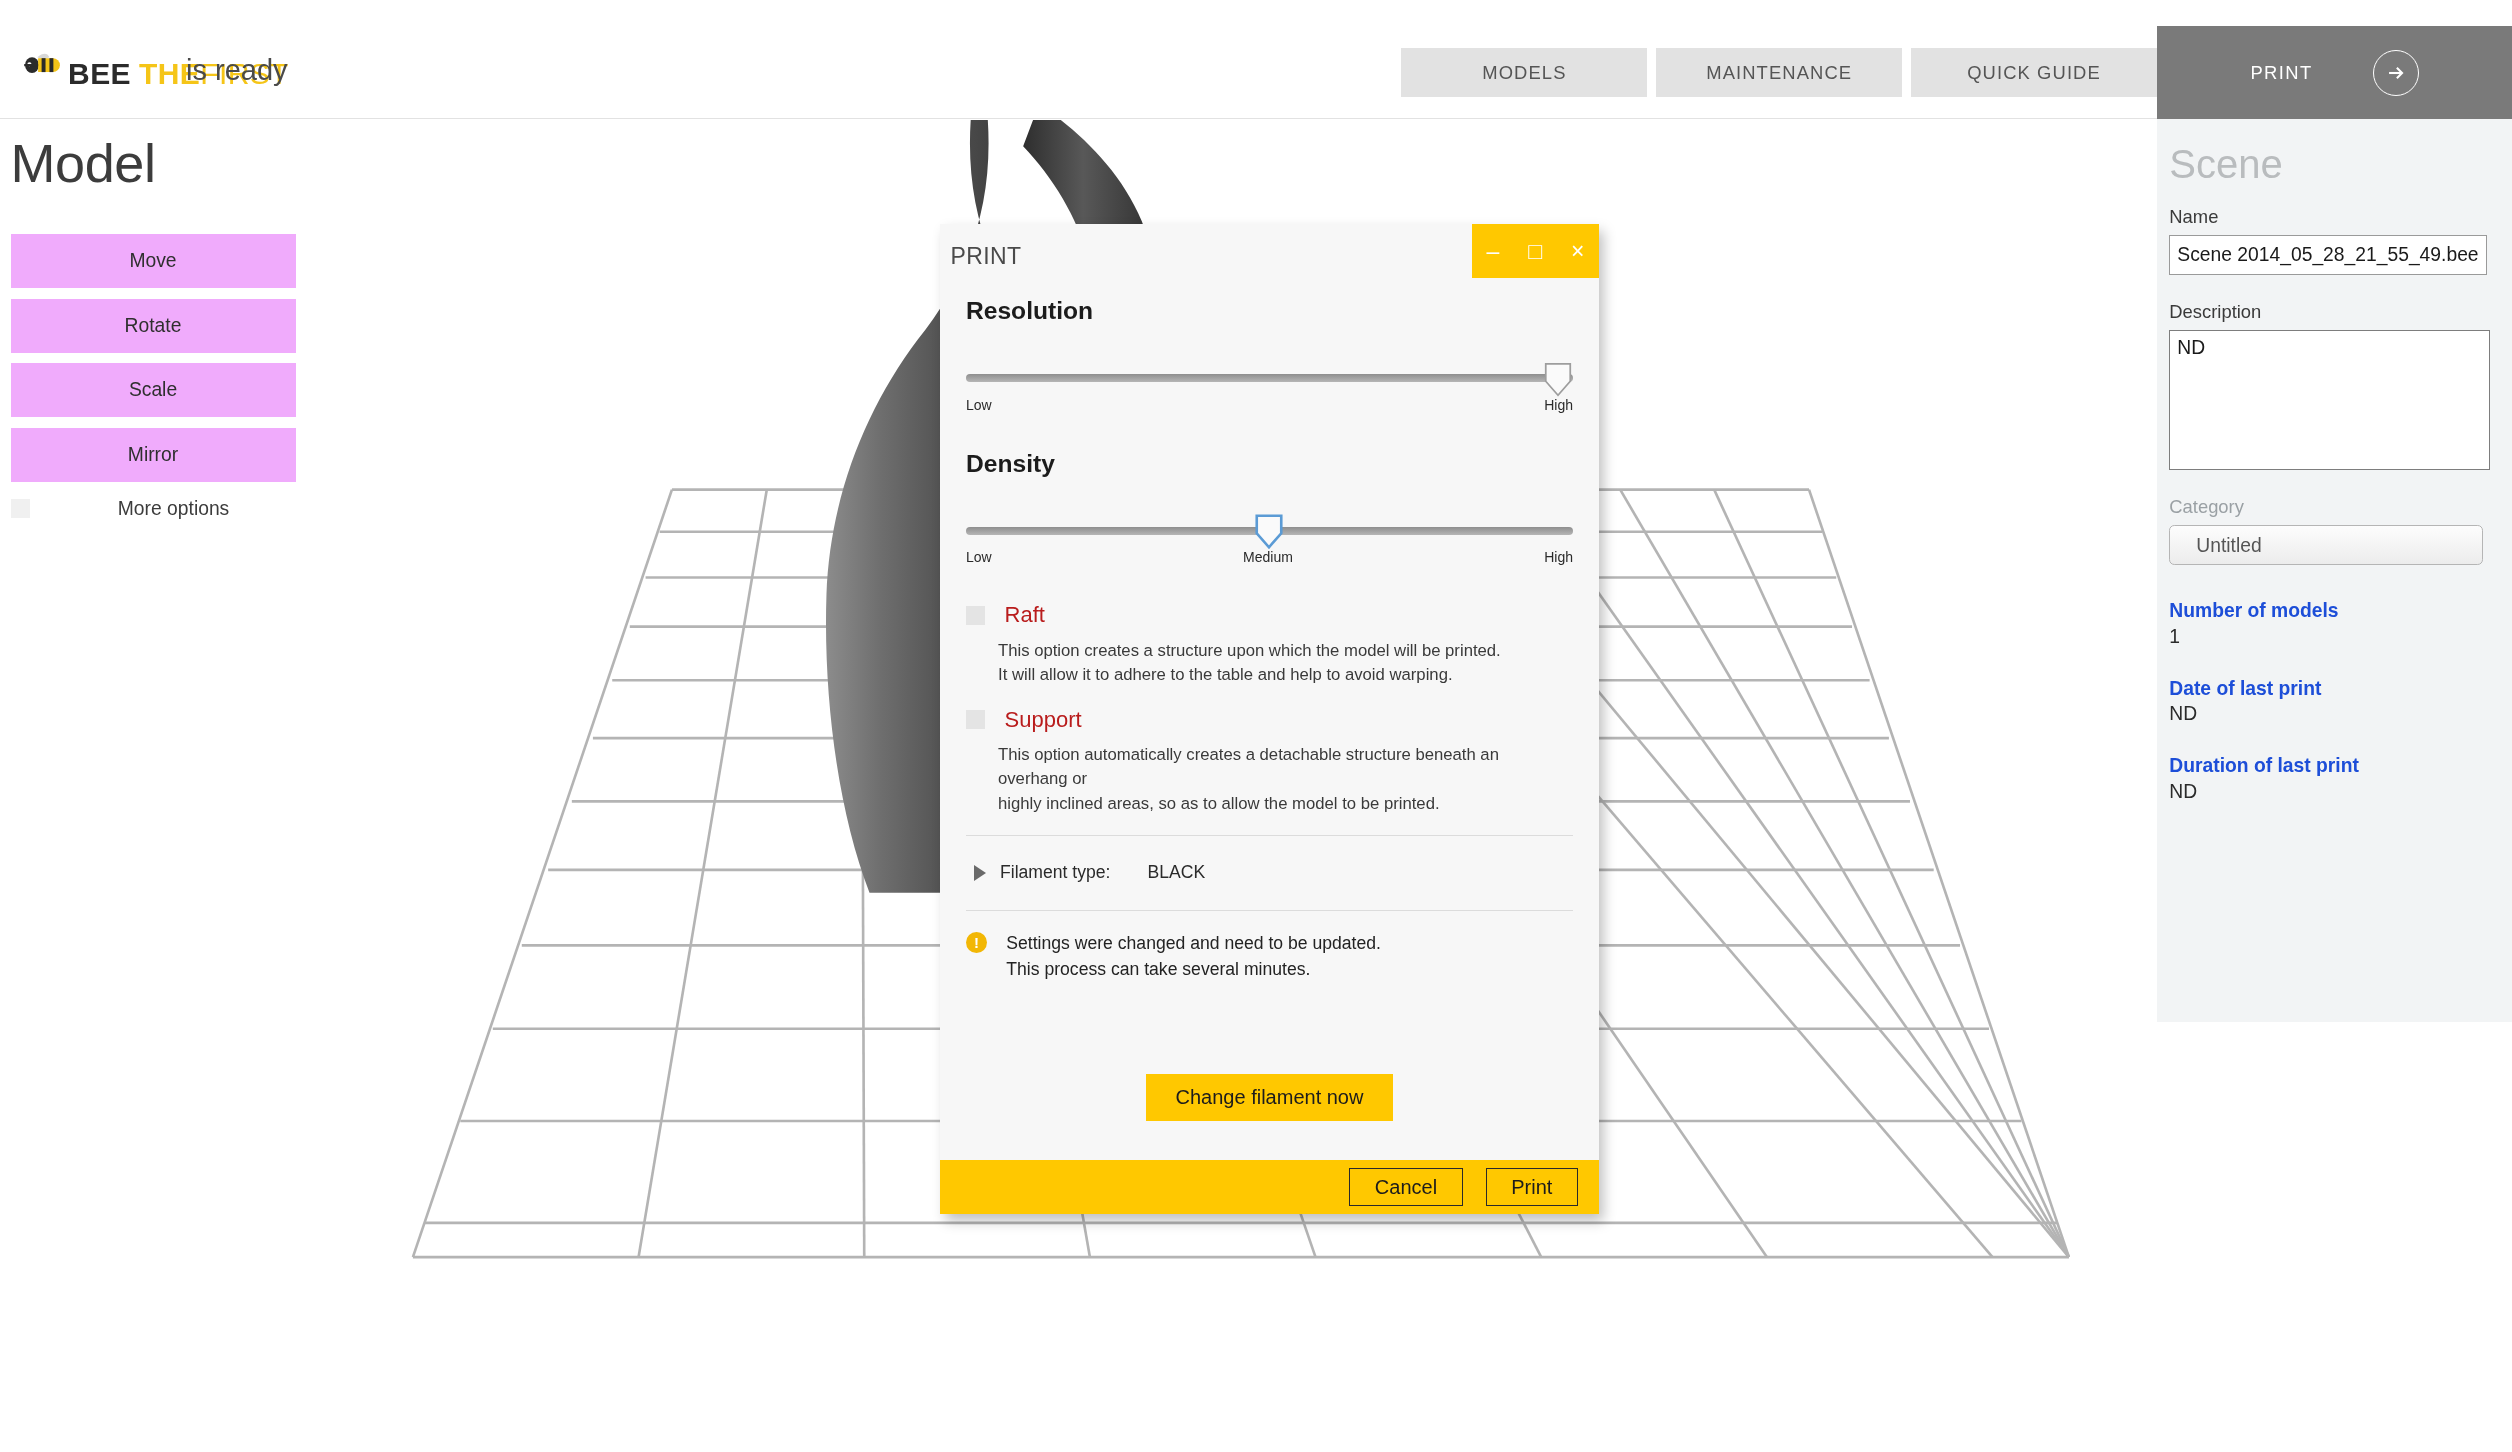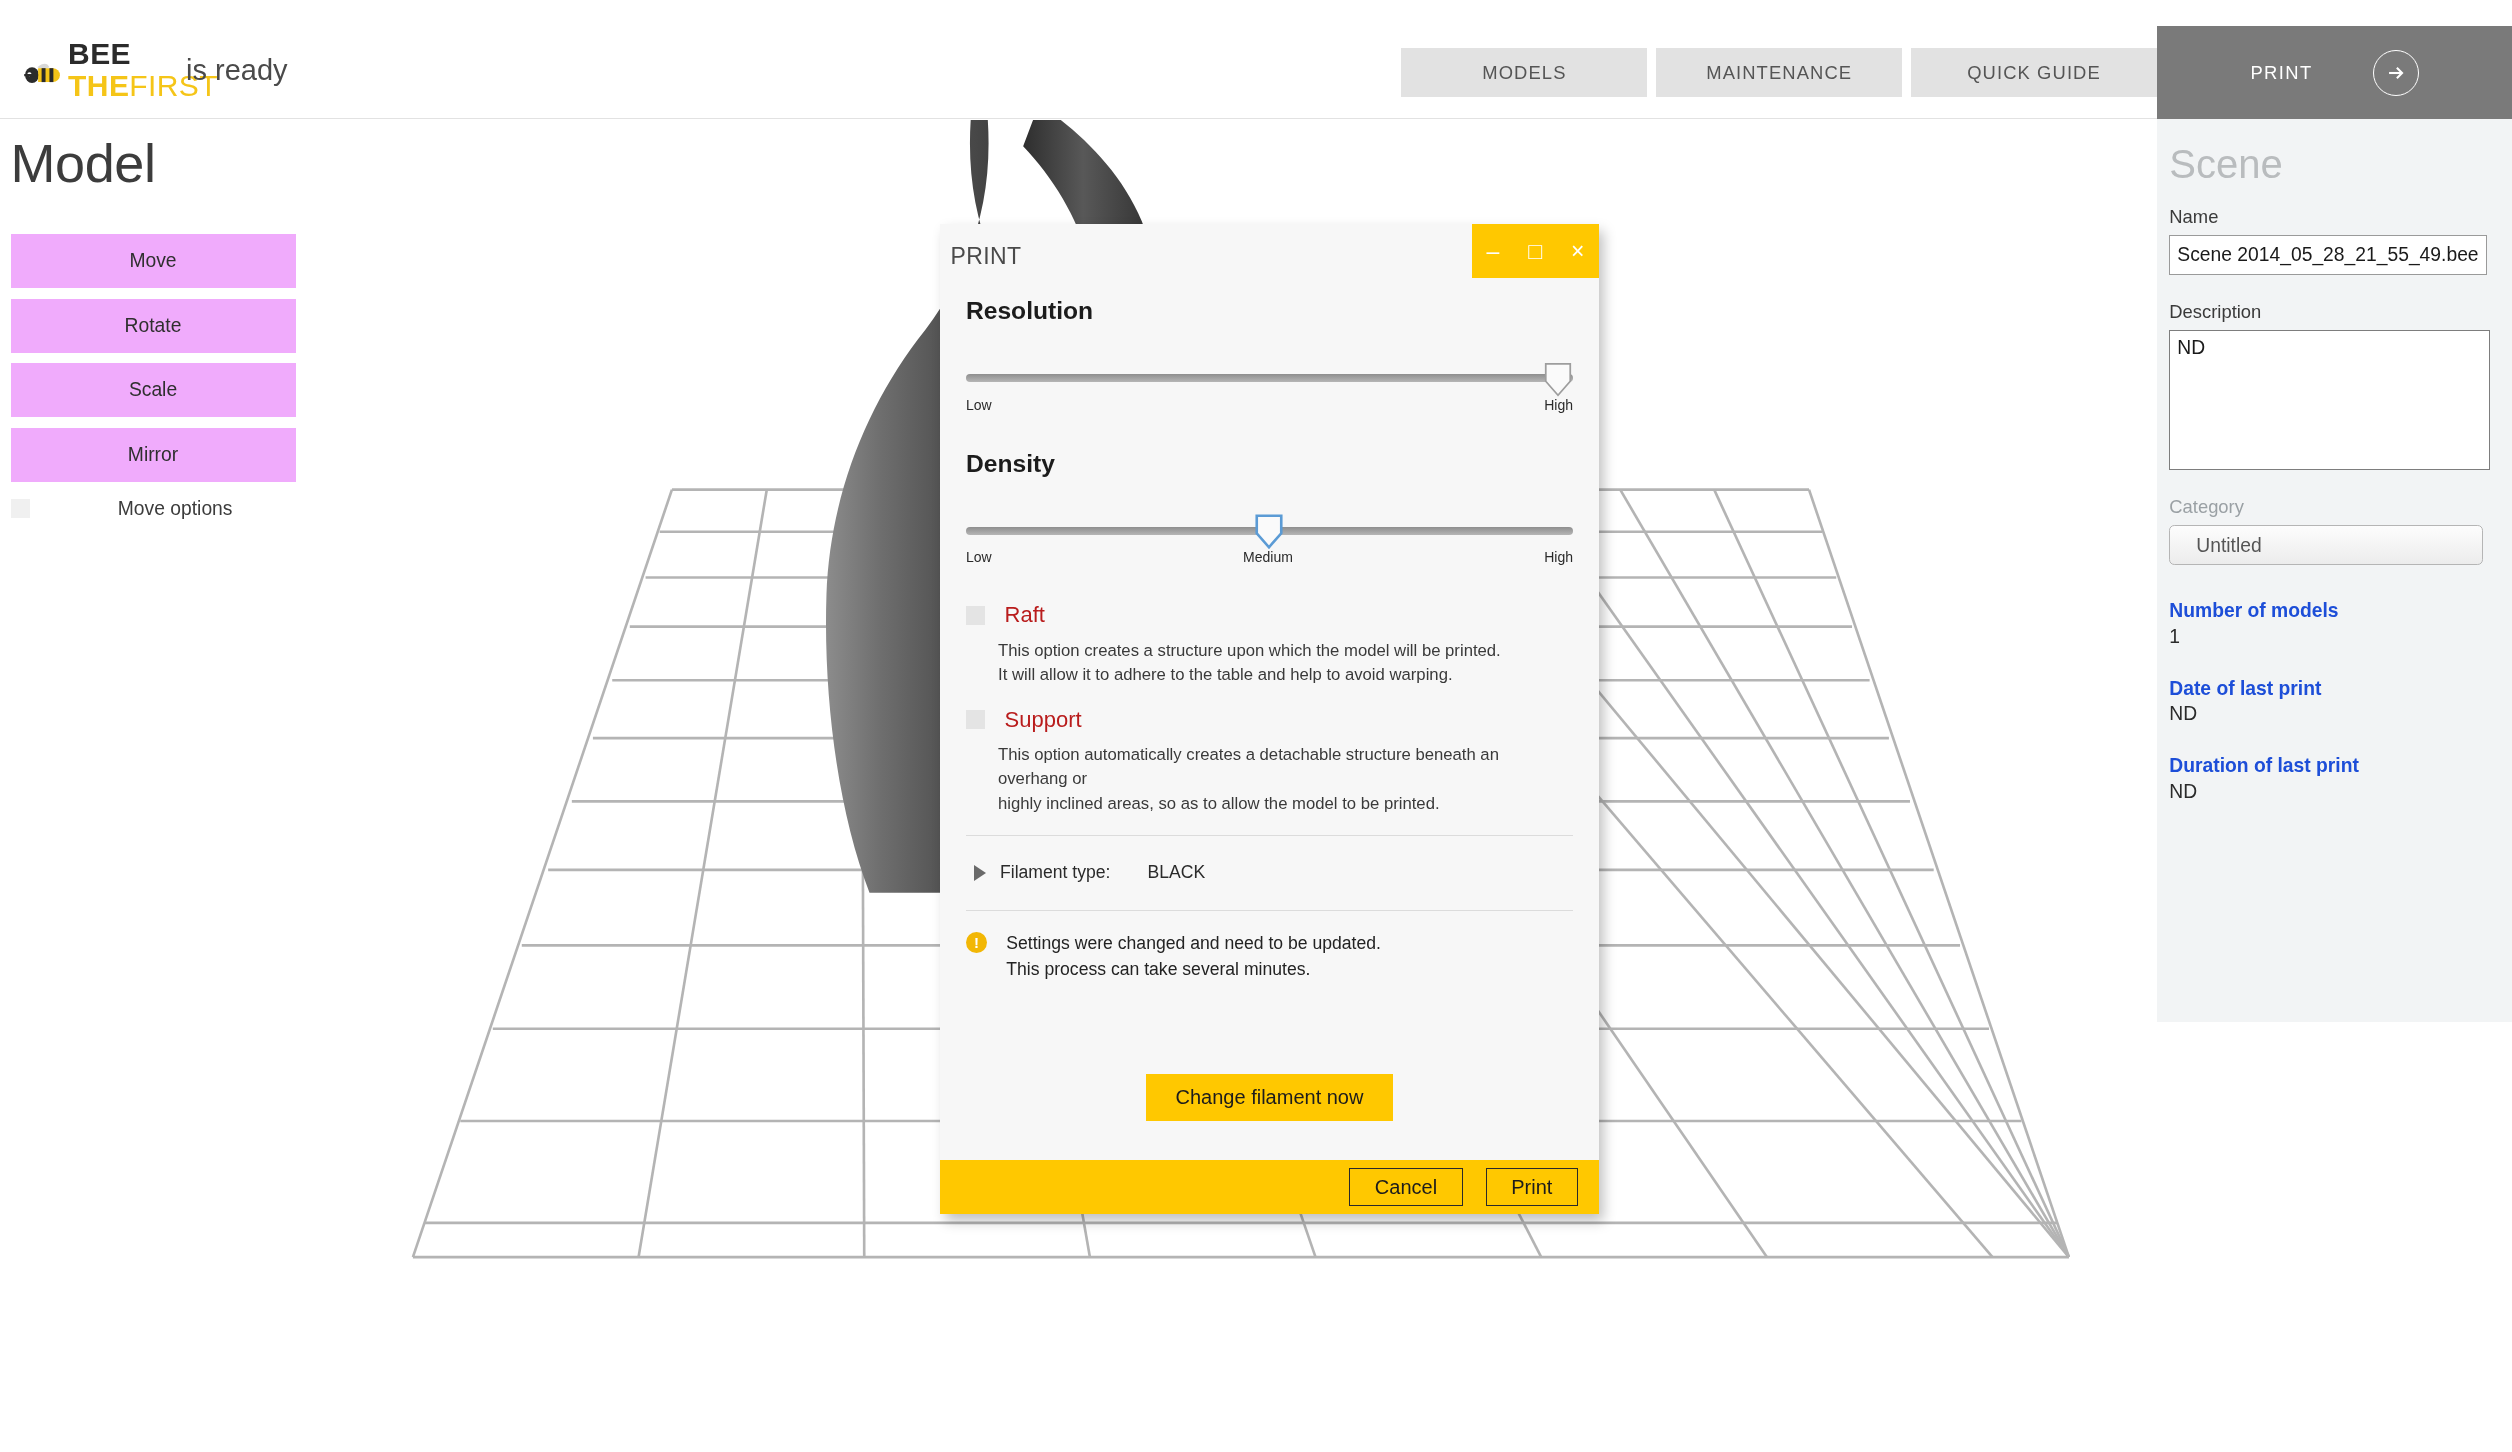--- a/index.html
+++ b/index.html
@@ -13,21 +13,21 @@
   }
   #app { position: relative; width: 2512px; height: 1452px; background:#fff; }
 
   
   .topbar {
     position: absolute; left:0; top:0; width:2512px; height:119px;
     background:#ffffff; border-bottom:0.9px solid #e2e2e2;
   }
   .brand { position:absolute; left:12.3px; top:39px; display:flex; align-items:flex-end; }
   .bee-logo { position:relative; width:54px; height:54px; margin-right:1.8px; }
-  .brand-words { display:flex; flex-direction:column; line-height:1; margin-bottom:1.8px;}
+  .brand-words { display:flex; flex-direction:row; line-height:1; margin-bottom:1.8px;gap:8px;}
   .w-bee { font-size:30px; font-weight:bold; color:#2b2b2b; letter-spacing:0.4px; margin-bottom:1.8px;}
   .w-the-first { font-size:30px; letter-spacing:0.4px; }
   .w-the { font-weight:bold; color:#f5c518; }
   .w-first { font-weight:300; color:#f5c518; }
   .ready-text {
     position:absolute; left:186px; top:54px;
     font-size:29px; color:#4a4a4a; font-weight:300;
   }
 
   .nav { position:absolute; right:355px; top:48px; display:flex; gap:8.8px; }
@@ -202,21 +202,21 @@
   </div>
 
   <div class="sidebar">
     <h1 class="sidebar-title">Model</h1>
     <button class="tool-btn">Move</button>
     <button class="tool-btn">Rotate</button>
     <button class="tool-btn">Scale</button>
     <button class="tool-btn">Mirror</button>
     <div class="more-row">
       <span class="more-cb"></span>
-      <span class="more-lbl">Move options</span>
+      <span class="more-lbl">More options</span>
     </div>
   </div>
 
   <div class="scene">
     <svg width="1853" height="1332" viewBox="0 0 2110 1517">
       <defs>
         <linearGradient id="vaseG" x1="0" y1="0" x2="1" y2="0">
           <stop offset="0%" stop-color="#8c8c8c"></stop>
           <stop offset="18%" stop-color="#6e6e6e"></stop>
           <stop offset="42%" stop-color="#4e4e4e"></stop>

